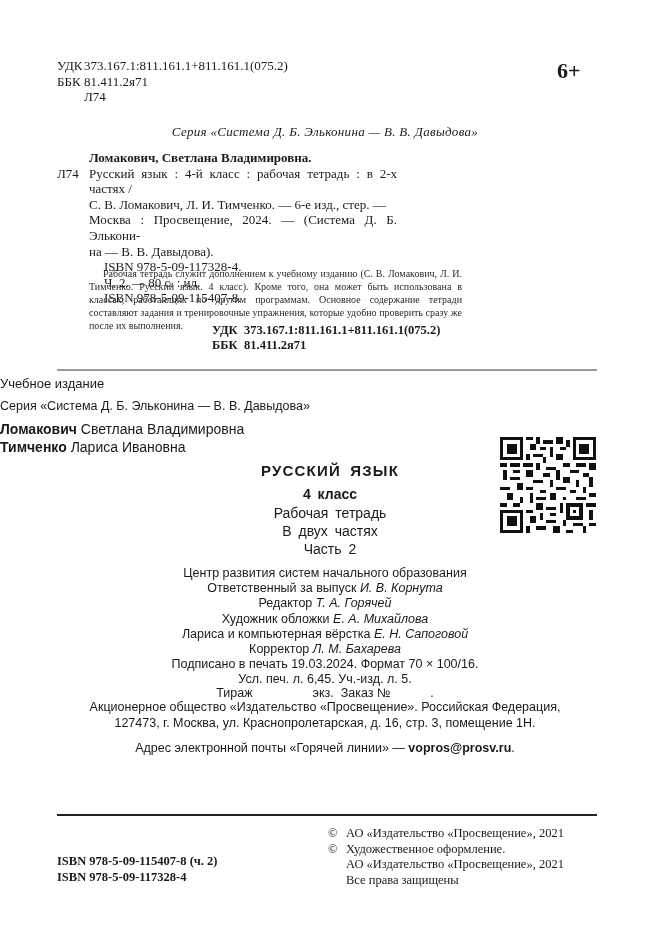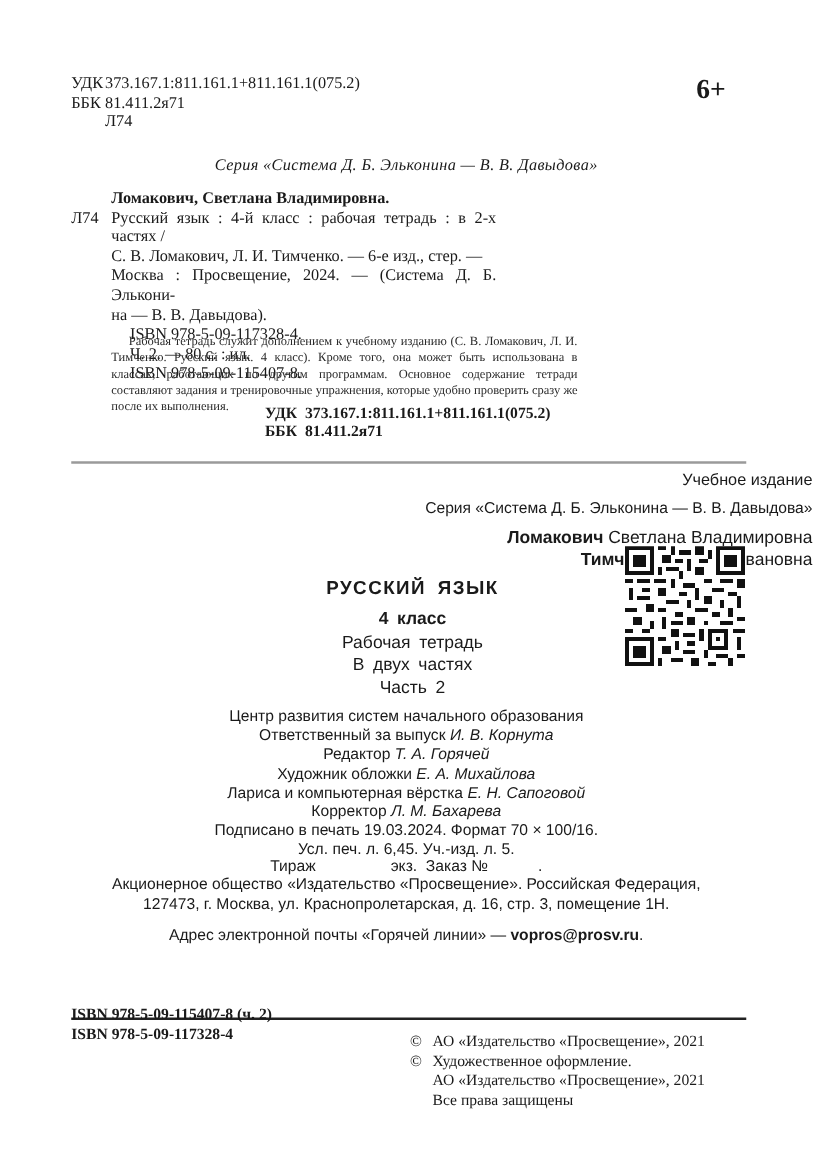--- a/index.html
+++ b/index.html
@@ -24,21 +24,21 @@
   .card .desc { text-align: justify; text-align-last: left; }
   .card .isbn { padding-left: 47px; }
 
   .annotation { left: 89px; top: 267px; width: 373px; font-size: 10px; line-height: 13px; text-align: justify; text-indent: 14px; color: #2a2a2a; }
   .card-udk { left: 212px; top: 323px; font-size: 12.5px; line-height: 15px; font-weight: bold; }
   .card-udk .row { display: flex; }
   .card-udk .lbl { width: 32px; }
 
   .hr-top { left: 57px; top: 369px; width: 540px; height: 2px; background: #9a9a9a; }
 
-  .imprint { left: 0; width: 650px; text-align: right; }
+  .imprint { left: 0; width: 650px; text-align: left; }
   .uch { top: 376px; font-size: 13px; }
   .series2 { top: 399px; font-size: 12.5px; }
   .authors { top: 420px; font-size: 14px; line-height: 18px; }
   .authors b { font-weight: bold; margin-top: 44px; }
   .title-block { left: 200px; width: 260px; text-align: center; }
   .book-title { top: 462px; font-size: 15px; font-weight: bold; letter-spacing: 1.2px; word-spacing: 4px; }
   .grade { top: 486px; font-size: 14px; font-weight: bold; word-spacing: 3px; }
   .sub { font-size: 14px; line-height: 18px; word-spacing: 3px; }
   .wb { top: 504px; }
   .two { top: 522px; }
@@ -48,21 +48,21 @@
 
   .credits { left: 0; width: 650px; top: 566px; text-align: center; font-size: 12.5px; line-height: 15.2px; }
   .credits i { font-style: italic; }
   .print { left: 0; width: 650px; top: 657px; text-align: center; font-size: 12.5px; line-height: 14.5px; }
   .pub { left: 0; width: 650px; top: 700px; text-align: center; font-size: 12.5px; line-height: 15.5px; }
   .email { left: 0; width: 650px; top: 741px; text-align: center; font-size: 12.5px; }
   .email b { font-weight: bold; margin-top: 37px; }
 
   .hr-bot { left: 57px; top: 814px; width: 540px; height: 1.5px; background: #222; }
 
-  .isbn-bot { left: 57px; top: 804px; font-size: 12.5px; line-height: 15.5px; font-weight: bold; }
+  .isbn-bot { left: 57px; top: 854px; font-size: 12.5px; line-height: 15.5px; font-weight: bold; }
   .copyright { left: 328px; top: 826px; font-size: 12.5px; line-height: 15.5px; }
   .copyright .row { display: flex; }
   .copyright .sym { width: 18px; flex: 0 0 18px; }
 </style>
 </head>
 <body>
 
 <div class="abs codes serif">
   <div class="row">
       <span class="lbl">УДК</span>

